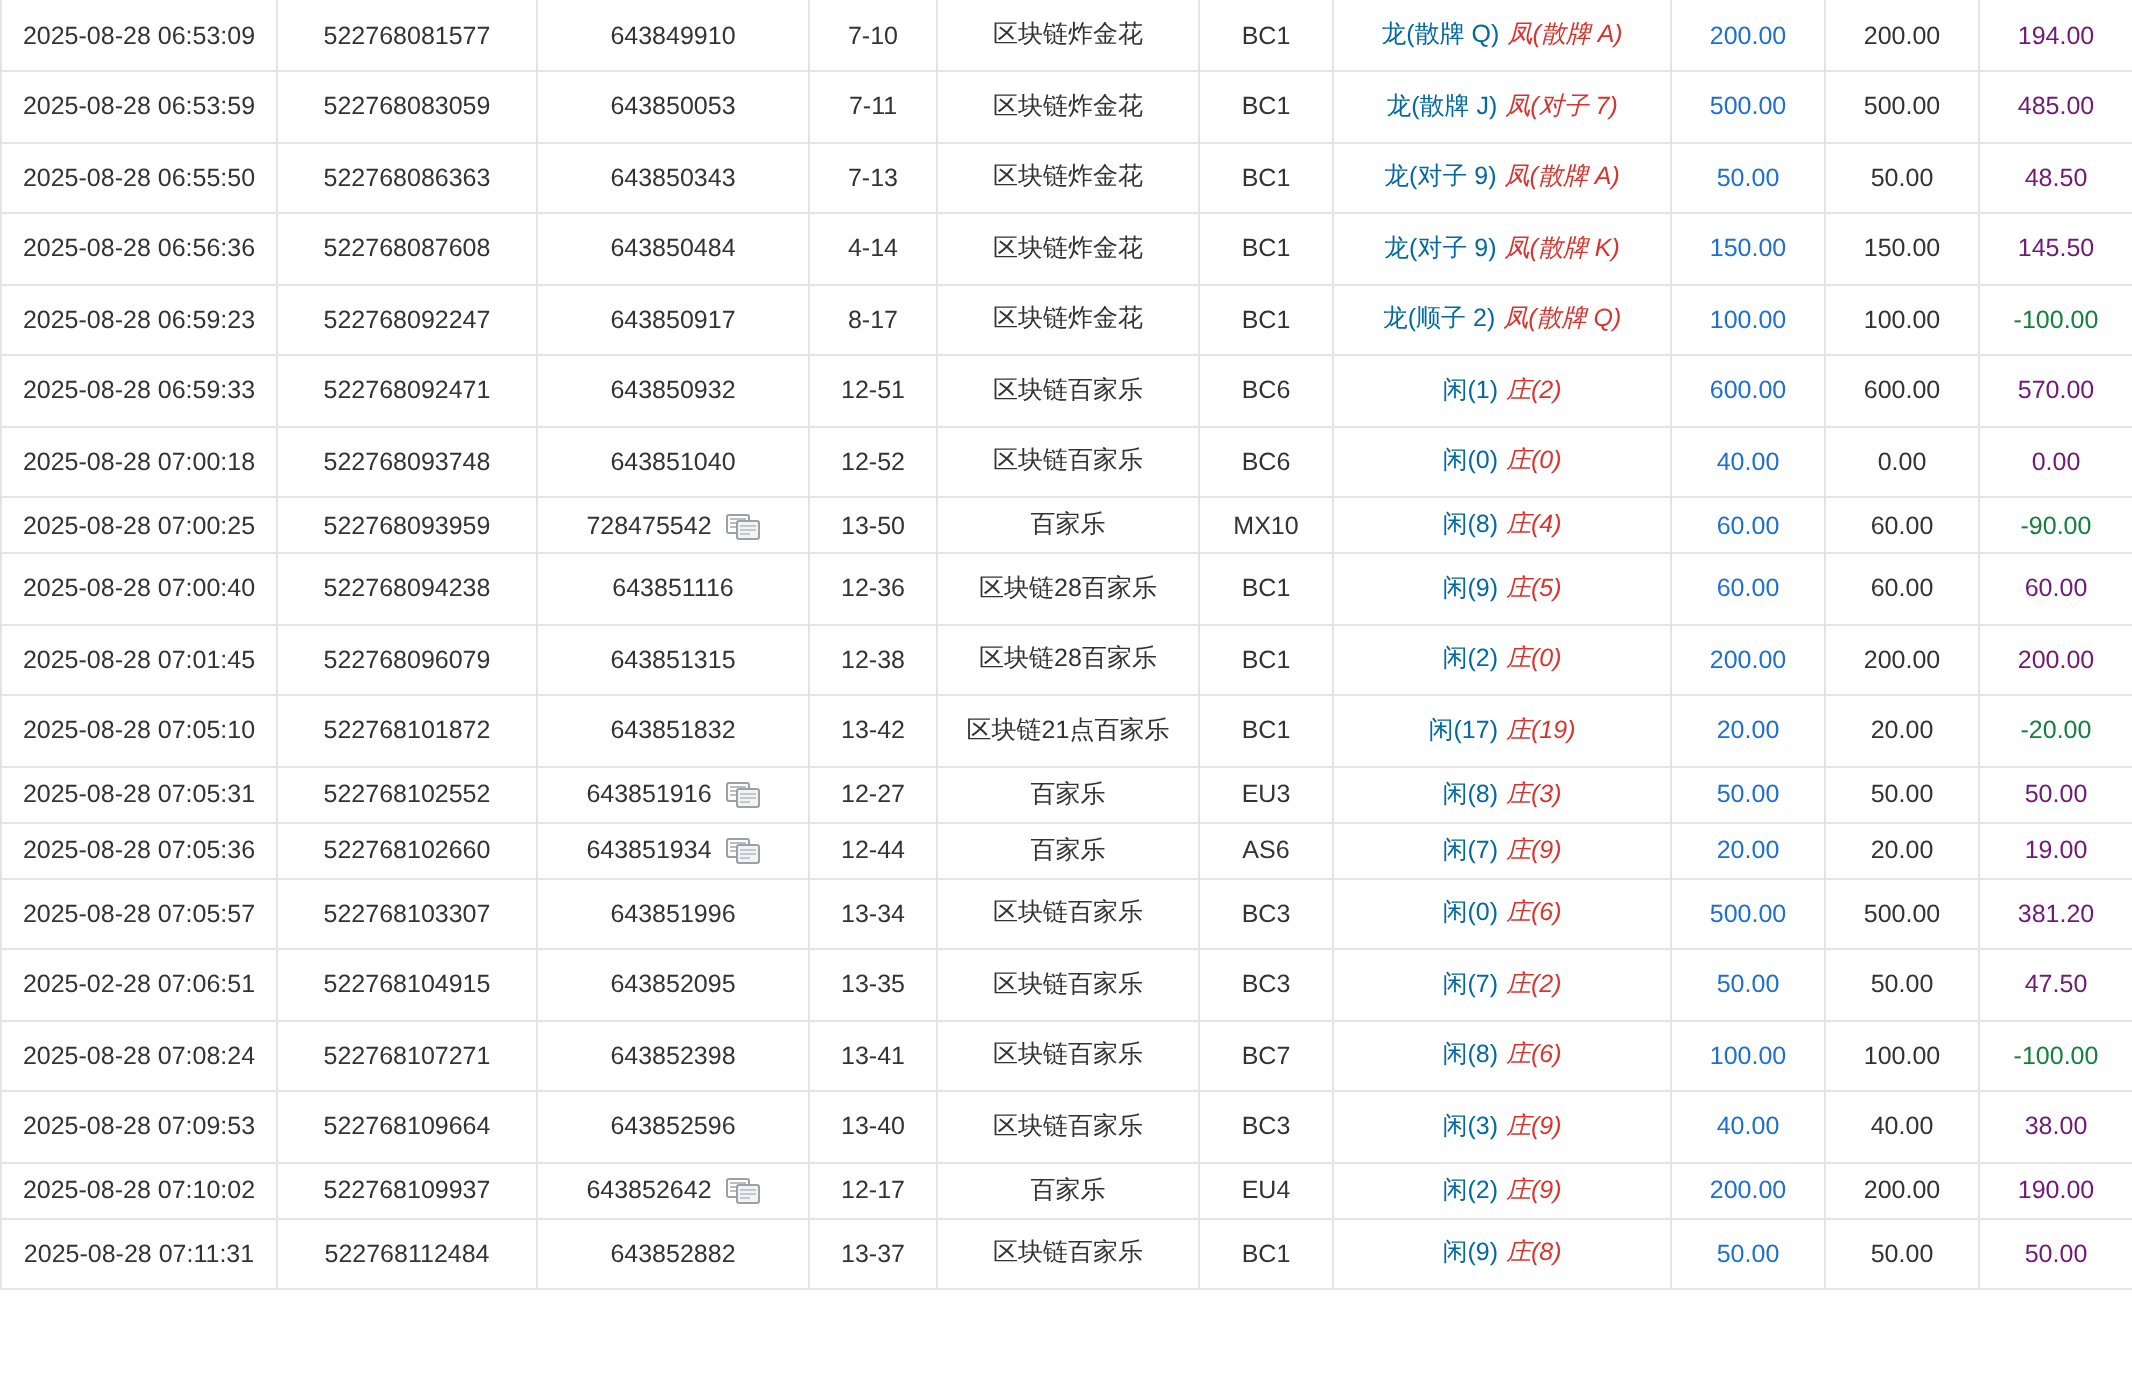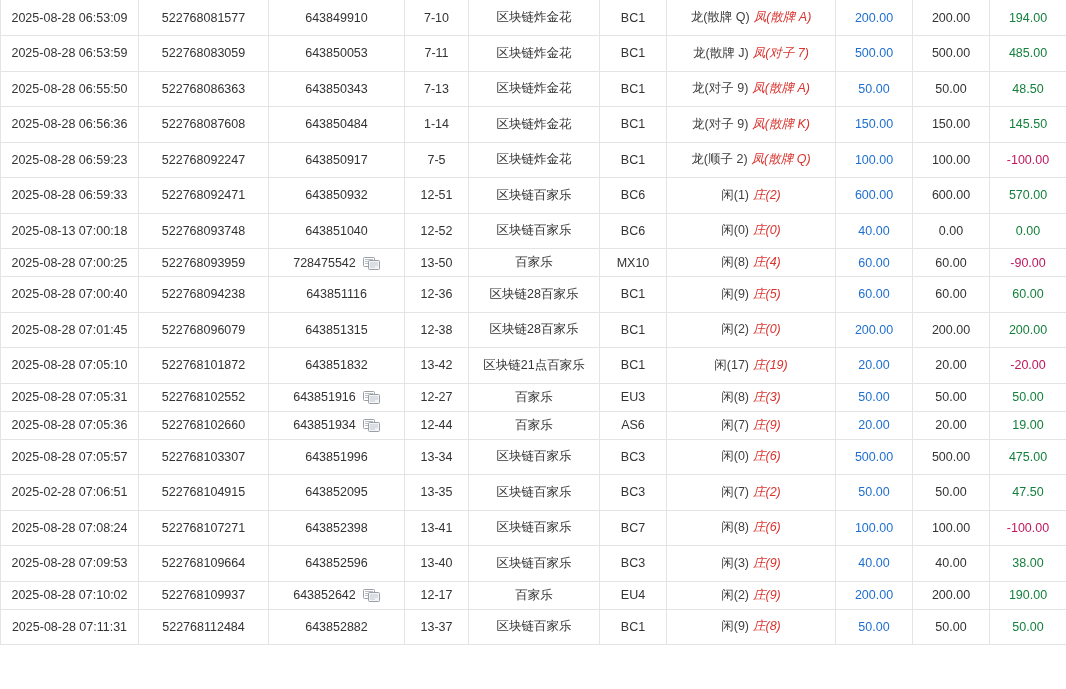--- a/index.html
+++ b/index.html
@@ -40,25 +40,25 @@
   col.c-order  { width: 130px; }
   col.c-bill   { width: 136px; }
   col.c-round  { width: 64px; }
   col.c-game   { width: 131px; }
   col.c-table  { width: 67px; }
   col.c-content{ width: 169px; }
   col.c-amount { width: 77px; }
   col.c-valid  { width: 77px; }
   col.c-result { width: 77px; }
 
-  .blue   { color: #404040; }
+  .blue   { color: #0369a1; }
   .red    { color: #d9332e; font-style: italic; }
   .amount { color: #1f6fd0; }
-  .neg    { color: #be185d; }
-  .pos    { color: #15803d; }
+  .neg    { color: #15803d; }
+  .pos    { color: #701a75; }
   .content-cell .seg { margin: 0 2px; }
 
   
   .doc-icon {
     display: inline-block;
     vertical-align: middle;
     margin-left: 7px;
     width: 17px;
     height: 14px;
     position: relative;
@@ -129,35 +129,35 @@
         <td><span class="amount">50.00</span></td>
         <td>50.00</td>
         <td><span class="pos">48.50</span></td>
       </tr>
       <tr class="data-row">
         <td>2025-08-28 06:56:36</td>
         <td>522768087608</td>
         <td><span class="bill-wrap">
             <span>643850484</span>
           </span></td>
-        <td>1-14</td>
+        <td>4-14</td>
         <td>区块链炸金花</td>
         <td>BC1</td>
         <td class="content-cell"><span class="seg blue">龙(对子 9)</span><span class="seg red">凤(散牌 K)</span></td>
         <td><span class="amount">150.00</span></td>
         <td>150.00</td>
         <td><span class="pos">145.50</span></td>
       </tr>
       <tr class="data-row">
         <td>2025-08-28 06:59:23</td>
         <td>522768092247</td>
         <td><span class="bill-wrap">
             <span>643850917</span>
           </span></td>
-        <td>7-5</td>
+        <td>8-17</td>
         <td>区块链炸金花</td>
         <td>BC1</td>
         <td class="content-cell"><span class="seg blue">龙(顺子 2)</span><span class="seg red">凤(散牌 Q)</span></td>
         <td><span class="amount">100.00</span></td>
         <td>100.00</td>
         <td><span class="neg">-100.00</span></td>
       </tr>
       <tr class="data-row">
         <td>2025-08-28 06:59:33</td>
         <td>522768092471</td>
@@ -166,21 +166,21 @@
           </span></td>
         <td>12-51</td>
         <td>区块链百家乐</td>
         <td>BC6</td>
         <td class="content-cell"><span class="seg blue">闲(1)</span><span class="seg red">庄(2)</span></td>
         <td><span class="amount">600.00</span></td>
         <td>600.00</td>
         <td><span class="pos">570.00</span></td>
       </tr>
       <tr class="data-row">
-        <td>2025-08-13 07:00:18</td>
+        <td>2025-08-28 07:00:18</td>
         <td>522768093748</td>
         <td><span class="bill-wrap">
             <span>643851040</span>
           </span></td>
         <td>12-52</td>
         <td>区块链百家乐</td>
         <td>BC6</td>
         <td class="content-cell"><span class="seg blue">闲(0)</span><span class="seg red">庄(0)</span></td>
         <td><span class="amount">40.00</span></td>
         <td>0.00</td>
@@ -311,21 +311,21 @@
         <td>522768103307</td>
         <td><span class="bill-wrap">
             <span>643851996</span>
           </span></td>
         <td>13-34</td>
         <td>区块链百家乐</td>
         <td>BC3</td>
         <td class="content-cell"><span class="seg blue">闲(0)</span><span class="seg red">庄(6)</span></td>
         <td><span class="amount">500.00</span></td>
         <td>500.00</td>
-        <td><span class="pos">475.00</span></td>
+        <td><span class="pos">381.20</span></td>
       </tr>
       <tr class="data-row">
         <td>2025-02-28 07:06:51</td>
         <td>522768104915</td>
         <td><span class="bill-wrap">
             <span>643852095</span>
           </span></td>
         <td>13-35</td>
         <td>区块链百家乐</td>
         <td>BC3</td>

